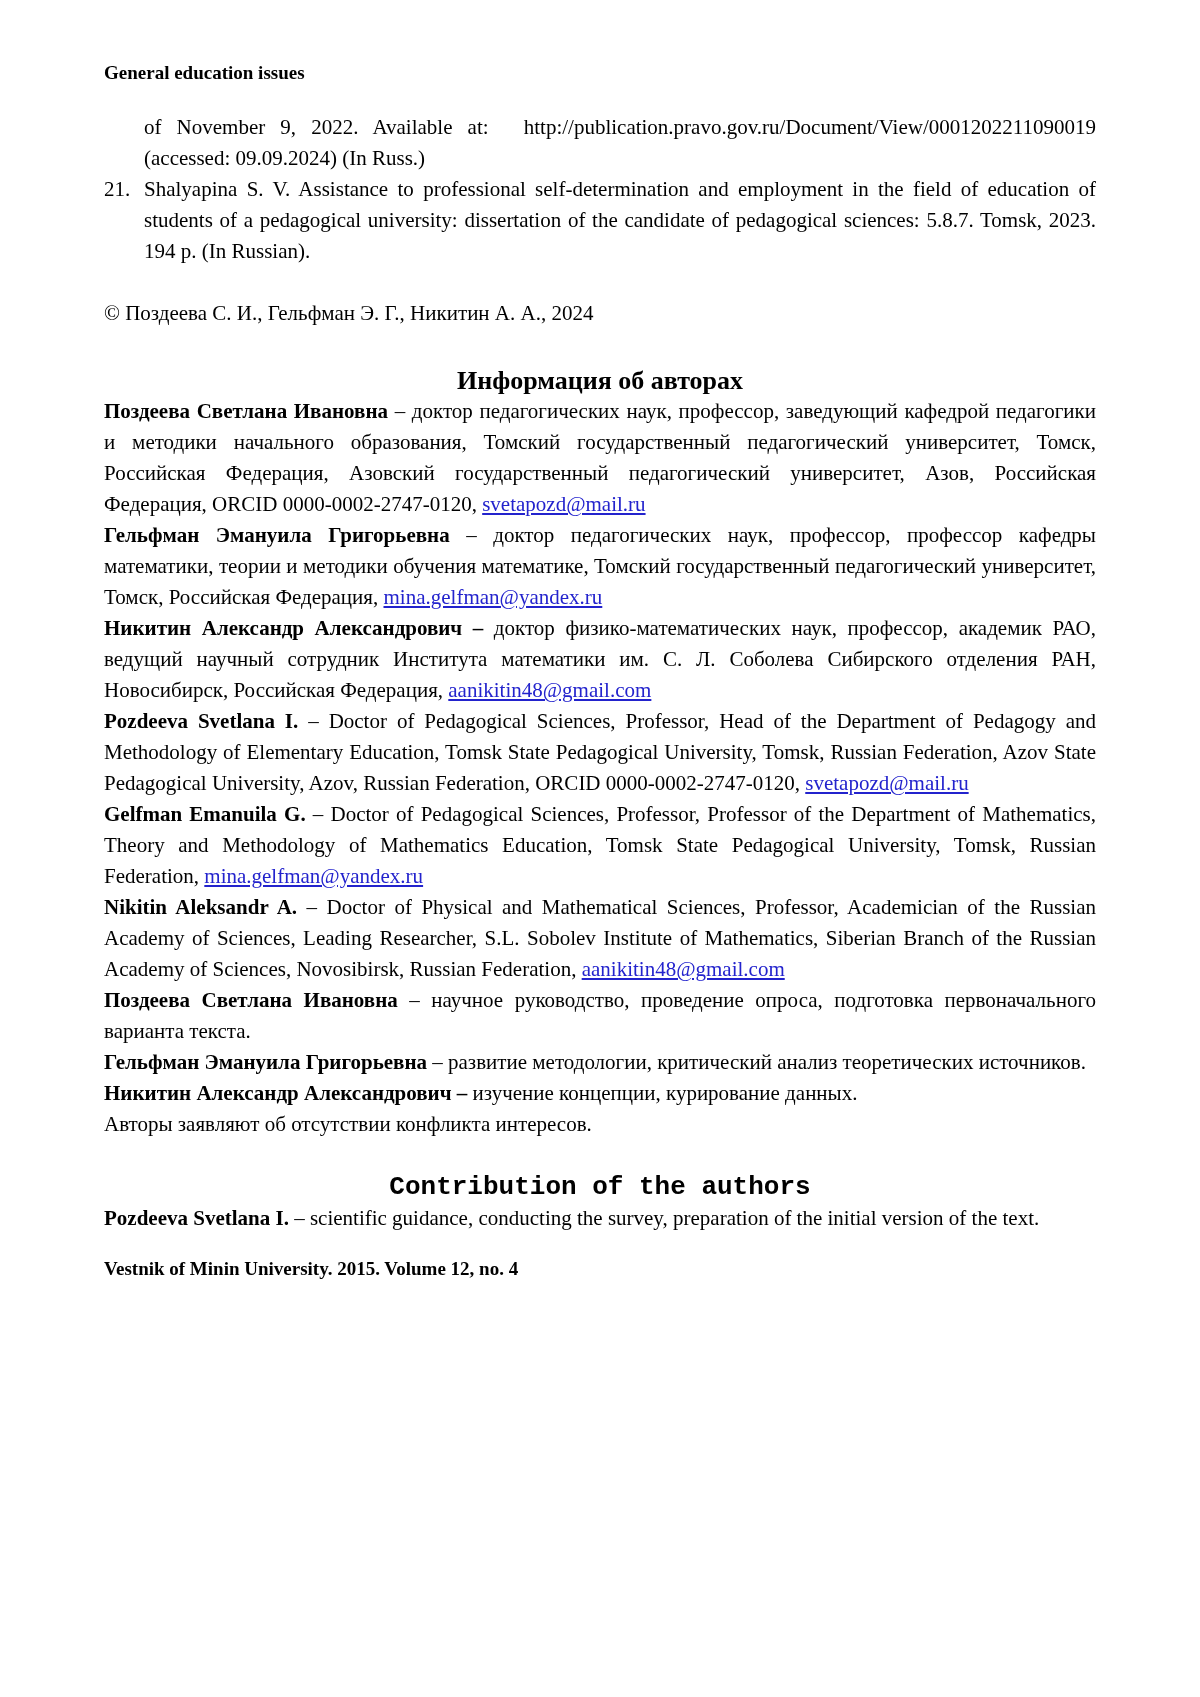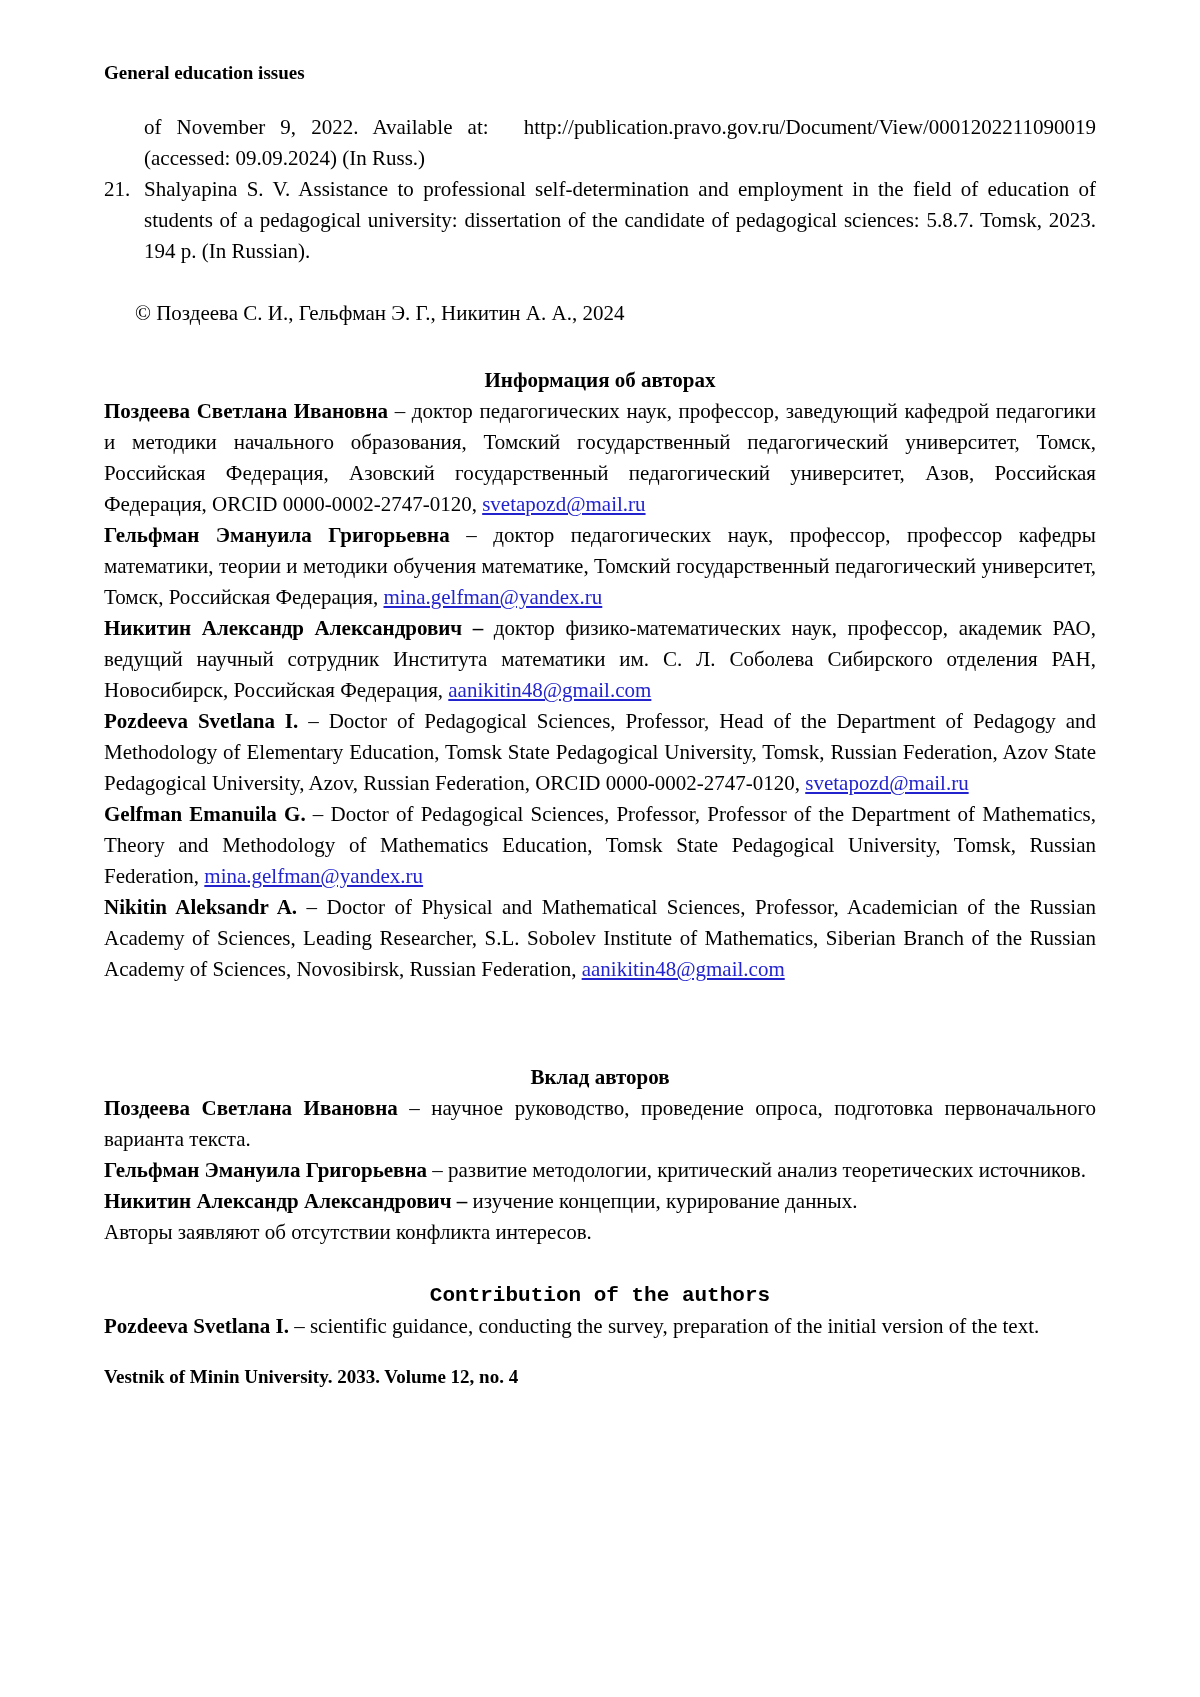--- a/index.html
+++ b/index.html
@@ -42,24 +42,23 @@
     top: 0;
     width: 36px;
   }
   .url-break {
     word-break: break-all;
     margin-left: 20px;
   }
   .copyright {
     margin-top: 31px;
     text-align: left;
-    margin-left: 31px;
   }
   .section-heading {
-    font-size: 21px;
+    font-size: 26px;
     line-height: 31px;
     font-weight: bold;
     text-align: center;
     margin: 0;
   }
   .mt-head-ru-info   { margin-top: 36px; }
   .mt-head-en-info   { margin-top: 31px; margin-bottom: 6px; }
   .mt-head-ru-contrib{ margin-top: 77px; }
   .mt-head-en-contrib{ margin-top: 32px; font-family: Liberation Mono, monospace; }
   .entry strong { font-weight: bold; }
@@ -104,32 +103,31 @@
   <section>
 
     <p class="entry"><strong>Pozdeeva Svetlana I.</strong> <span>– Doctor of Pedagogical Sciences, Professor, Head of the Department of Pedagogy and Methodology of Elementary Education, Tomsk State Pedagogical University, Tomsk, Russian Federation, Azov State Pedagogical University, Azov, Russian Federation, ORCID 0000-0002-2747-0120, </span><a class="doc-link" style="color: rgb(35, 35, 205);">svetapozd@mail.ru</a></p>
 
     <p class="entry"><strong>Gelfman Emanuila G.</strong> <span>– Doctor of Pedagogical Sciences, Professor, Professor of the Department of Mathematics, Theory and Methodology of Mathematics Education, Tomsk State Pedagogical University, Tomsk, Russian Federation, </span><a class="doc-link" style="color: rgb(35, 35, 205);">mina.gelfman@yandex.ru</a></p>
 
     <p class="entry"><strong>Nikitin Aleksandr A.</strong> <span>– Doctor of Physical and Mathematical Sciences, Professor, Academician of the Russian Academy of Sciences, Leading Researcher, S.L. Sobolev Institute of Mathematics, Siberian Branch of the Russian Academy of Sciences, Novosibirsk, Russian Federation, </span><a class="doc-link" style="color: rgb(35, 35, 205);">aanikitin48@gmail.com</a></p>
   </section>
 
   <section>
-    <h2 class="section-heading mt-head-ru-contrib">Вклад авторов</h2>
 
     <p class="entry"><strong>Поздеева Светлана Ивановна</strong> <span>– научное руководство, проведение опроса, подготовка первоначального варианта текста.</span></p>
 
     <p class="entry"><strong>Гельфман Эмануила Григорьевна</strong> <span>– развитие методологии, критический анализ теоретических источников.</span></p>
 
     <p class="entry"><strong>Никитин Александр Александрович –</strong> <span>изучение концепции, курирование данных.</span></p>
 
     <p class="note">Авторы заявляют об отсутствии конфликта интересов.</p>
   </section>
 
   <section>
     <h2 class="section-heading mt-head-en-contrib">Contribution of the authors</h2>
 
     <p class="entry"><strong>Pozdeeva Svetlana I.</strong> <span>– scientific guidance, conducting the survey, preparation of the initial version of the text.</span></p>
   </section>
 
-  <div class="footer-line">Vestnik of Minin University. 2033. Volume 12, no. 4</div>
+  <div class="footer-line">Vestnik of Minin University. 2015. Volume 12, no. 4</div>
 
 </div>
 
 </body></html>

